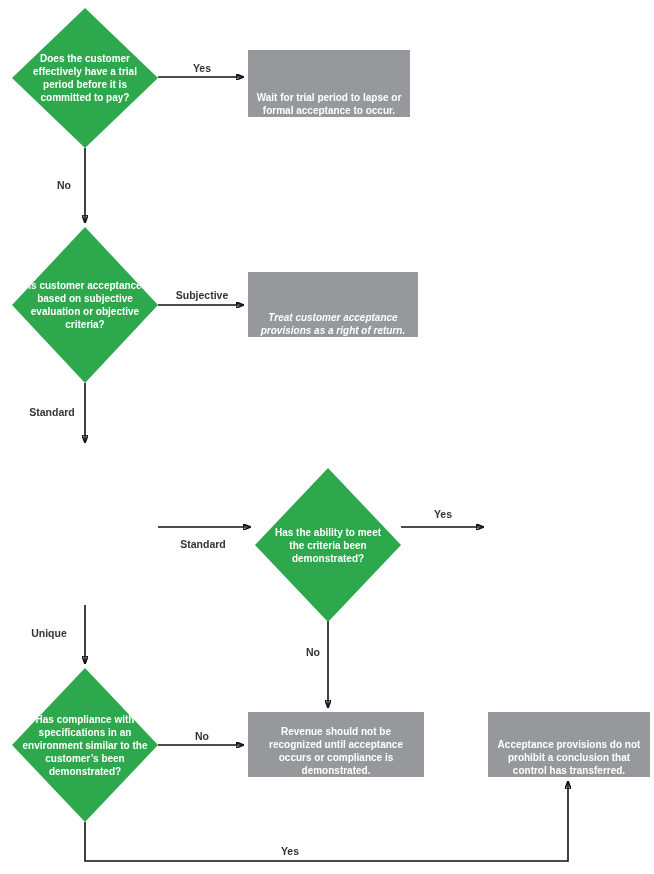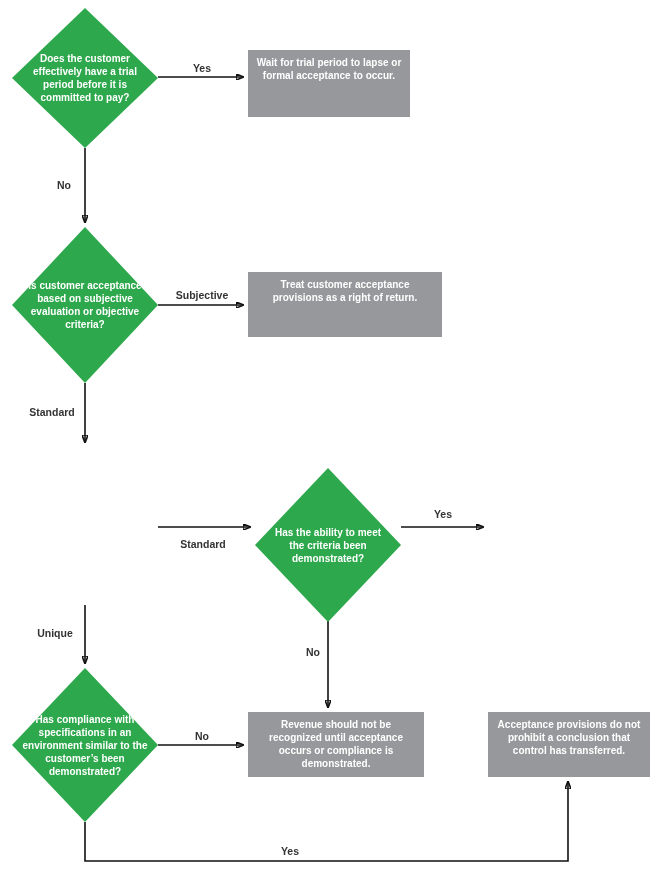--- a/index.html
+++ b/index.html
@@ -21,22 +21,22 @@
   .diamond{
     position:absolute;display:flex;align-items:center;justify-content:center;
     background:var(--diamond-fill);
     clip-path:polygon(50% 0,100% 50%,50% 100%,0 50%);
   }
   .diamond .node-text{
     color:var(--node-text);font-weight:700;font-size:10px;line-height:1.3;
     text-align:center;
   }
   .gray-box{
-    position:absolute;display:flex;align-items:flex-start;justify-content:center;
-    background:var(--box-fill);padding:6px 8px;box-sizing:border-box;
+    position:absolute;display:flex;align-items:flex-end;justify-content:center;
+    background:var(--box-fill);padding:0 8px;box-sizing:border-box;
   }
   .gray-box .node-text{
     color:var(--node-text);font-weight:700;font-size:10px;line-height:1.3;
     text-align:center;
   }
   .edge-label{
     position:absolute;transform:translate(-50%,-50%);
     color:var(--label-text);font-weight:700;font-size:10.5px;white-space:nowrap;
   }
   
@@ -45,33 +45,33 @@
   #d2{left:12px;top:227px;width:146px;height:156px;}
   #d2 .node-text{width:126px;}
   #d3{left:12px;top:447px;width:146px;height:158px;}
   #d3 .node-text{width:128px;}
   #d4{left:255px;top:468px;width:146px;height:154px;}
   #d4 .node-text{width:116px;}
   #d5{left:12px;top:668px;width:146px;height:154px;}
   #d5 .node-text{width:130px;}
   
   #b1{left:248px;top:50px;width:162px;height:67px;}
-  #b2{left:248px;top:272px;width:194px;height:65px;}
+  #b2{left:248px;top:272px;width:170px;height:65px;font-style:italic;}
   #b3{left:488px;top:489px;width:162px;height:80px;}
   #b4{left:248px;top:712px;width:176px;height:65px;}
   #b5{left:488px;top:712px;width:162px;height:65px;}
   
   #lbl-d1-yes{left:202px;top:68px;}
   #lbl-d1-no{left:64px;top:185px;}
   #lbl-d2-subjective{left:202px;top:295px;}
   #lbl-d2-objective{left:52px;top:412px;}
   #lbl-d3-standard{left:203px;top:544px;}
   #lbl-d4-yes{left:443px;top:514px;}
   #lbl-d4-no{left:313px;top:652px;}
-  #lbl-d3-unique{left:55px;top:633px;text-align:right;}
+  #lbl-d3-unique{left:49px;top:633px;text-align:right;}
   #lbl-d5-no{left:202px;top:736px;}
   #lbl-d5-yes{left:290px;top:851px;}
 </style>
 </head>
 <body>
 
 <div class="canvas">
 
   <svg class="connectors" width="654" height="874" viewBox="0 0 654 874" xmlns="http://www.w3.org/2000/svg">
     <defs>

